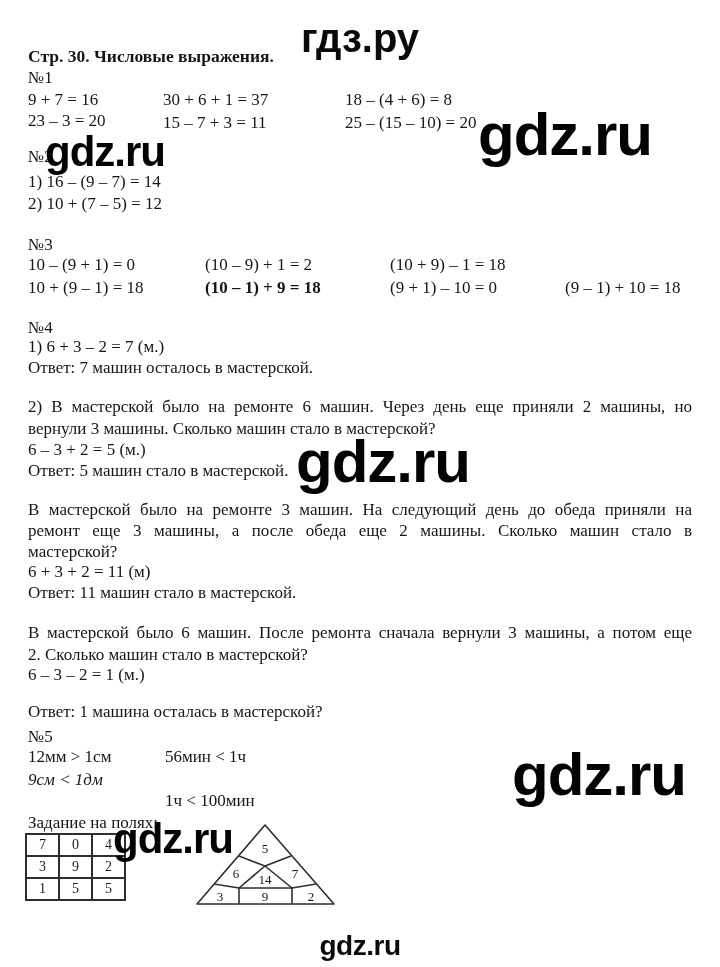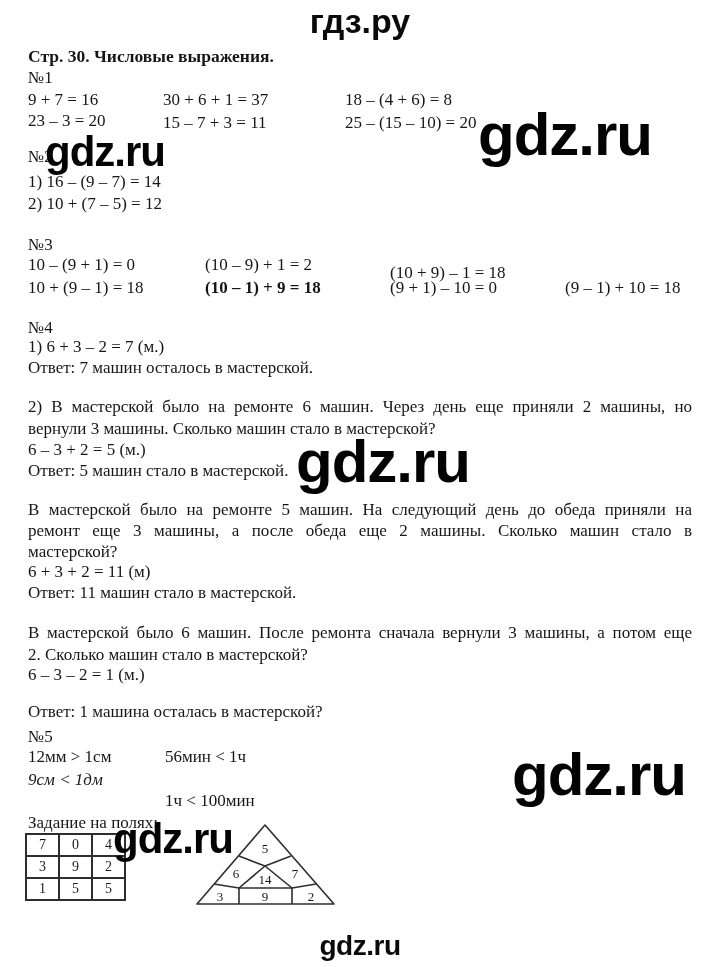--- a/index.html
+++ b/index.html
@@ -26,21 +26,21 @@
     border:2px solid #2e2e2e;width:31px;height:20px;padding:0;
     text-align:center;font-size:14px;font-family:"Liberation Serif",serif;color:#1c1c1c;
   }
   .tri{position:absolute;left:193px;top:822px;z-index:1;}
   .tri line,.tri polygon,.tri polyline{stroke:#2e2e2e;stroke-width:1.6;fill:none;stroke-linejoin:round;}
   .tri text{font-family:"Liberation Serif",serif;font-size:13px;fill:#161616;}
 </style>
 </head>
 <body>
 
-<div class="logo" style="top:4px;font-size:34px;">гдз.ру</div>
+<div class="logo" style="top:18px;font-size:40px;">гдз.ру</div>
 
 <div class="abs page-title" style="left:28px;top:46px;">Стр. 30. Числовые выражения.</div>
 
 <div class="abs tlabel" style="left:28px;top:68px;">№1</div>
 <div class="abs eq" style="left:28px;top:90px;">9 + 7 = 16</div>
 <div class="abs eq" style="left:163px;top:90px;">30 + 6 + 1 = 37</div>
 <div class="abs eq" style="left:345px;top:90px;">18 – (4 + 6) = 8</div>
 <div class="abs eq" style="left:28px;top:111px;">23 – 3 = 20</div>
 <div class="abs eq" style="left:163px;top:113px;">15 – 7 + 3 = 11</div>
 <div class="abs eq" style="left:345px;top:113px;">25 – (15 – 10) = 20</div>
@@ -48,37 +48,37 @@
 <div class="wm" style="left:478px;top:105px;font-size:60px;">gdz.ru</div>
 
 <div class="abs tlabel" style="left:28px;top:147px;">№2</div>
 <div class="wm" style="left:45px;top:131px;font-size:42px;">gdz.ru</div>
 <div class="abs eq" style="left:28px;top:172px;">1) 16 – (9 – 7) = 14</div>
 <div class="abs eq" style="left:28px;top:194px;">2) 10 + (7 – 5) = 12</div>
 
 <div class="abs tlabel" style="left:28px;top:235px;">№3</div>
 <div class="abs eq" style="left:28px;top:255px;">10 – (9 + 1) = 0</div>
 <div class="abs eq" style="left:205px;top:255px;">(10 – 9) + 1 = 2</div>
-<div class="abs eq" style="left:390px;top:255px;margin-top:8px;">(10 + 9) – 1 = 18</div>
+<div class="abs eq" style="left:390px;top:255px;">(10 + 9) – 1 = 18</div>
 <div class="abs eq" style="left:28px;top:278px;">10 + (9 – 1) = 18</div>
 <div class="abs eq" style="left:205px;top:278px;font-weight:bold;">(10 – 1) + 9 = 18</div>
 <div class="abs eq" style="left:390px;top:278px;">(9 + 1) – 10 = 0</div>
 <div class="abs eq" style="left:565px;top:278px;">(9 – 1) + 10 = 18</div>
 
 <div class="abs tlabel" style="left:28px;top:318px;">№4</div>
 <div class="abs eq" style="left:28px;top:337px;">1) 6 + 3 – 2 = 7 (м.)</div>
 <div class="abs eq" style="left:28px;top:358px;">Ответ: 7 машин осталось в мастерской.</div>
 
 <div class="jline" style="top:396px;">2) В мастерской было на ремонте 6 машин. Через день еще приняли 2 машины, но</div>
 <div class="jline jlast" style="top:418px;">вернули 3 машины. Сколько машин стало в мастерской?</div>
 <div class="abs eq" style="left:28px;top:440px;">6 – 3 + 2 = 5 (м.)</div>
 <div class="abs eq" style="left:28px;top:461px;">Ответ: 5 машин стало в мастерской.</div>
 <div class="wm" style="left:296px;top:432px;font-size:60px;">gdz.ru</div>
 
-<div class="jline" style="top:499px;">В мастерской было на ремонте 5 машин. На следующий день до обеда приняли на</div>
+<div class="jline" style="top:499px;">В мастерской было на ремонте 3 машин. На следующий день до обеда приняли на</div>
 <div class="jline" style="top:520px;">ремонт еще 3 машины, а после обеда еще 2 машины. Сколько машин стало в</div>
 <div class="jline jlast" style="top:541px;">мастерской?</div>
 <div class="abs eq" style="left:28px;top:562px;">6 + 3 + 2 = 11 (м)</div>
 <div class="abs eq" style="left:28px;top:583px;">Ответ: 11 машин стало в мастерской.</div>
 
 <div class="jline" style="top:622px;">В мастерской было 6 машин. После ремонта сначала вернули 3 машины, а потом еще</div>
 <div class="jline jlast" style="top:644px;">2. Сколько машин стало в мастерской?</div>
 <div class="abs eq" style="left:28px;top:665px;">6 – 3 – 2 = 1 (м.)</div>
 <div class="abs eq" style="left:28px;top:702px;">Ответ: 1 машина осталась в мастерской?</div>
 

